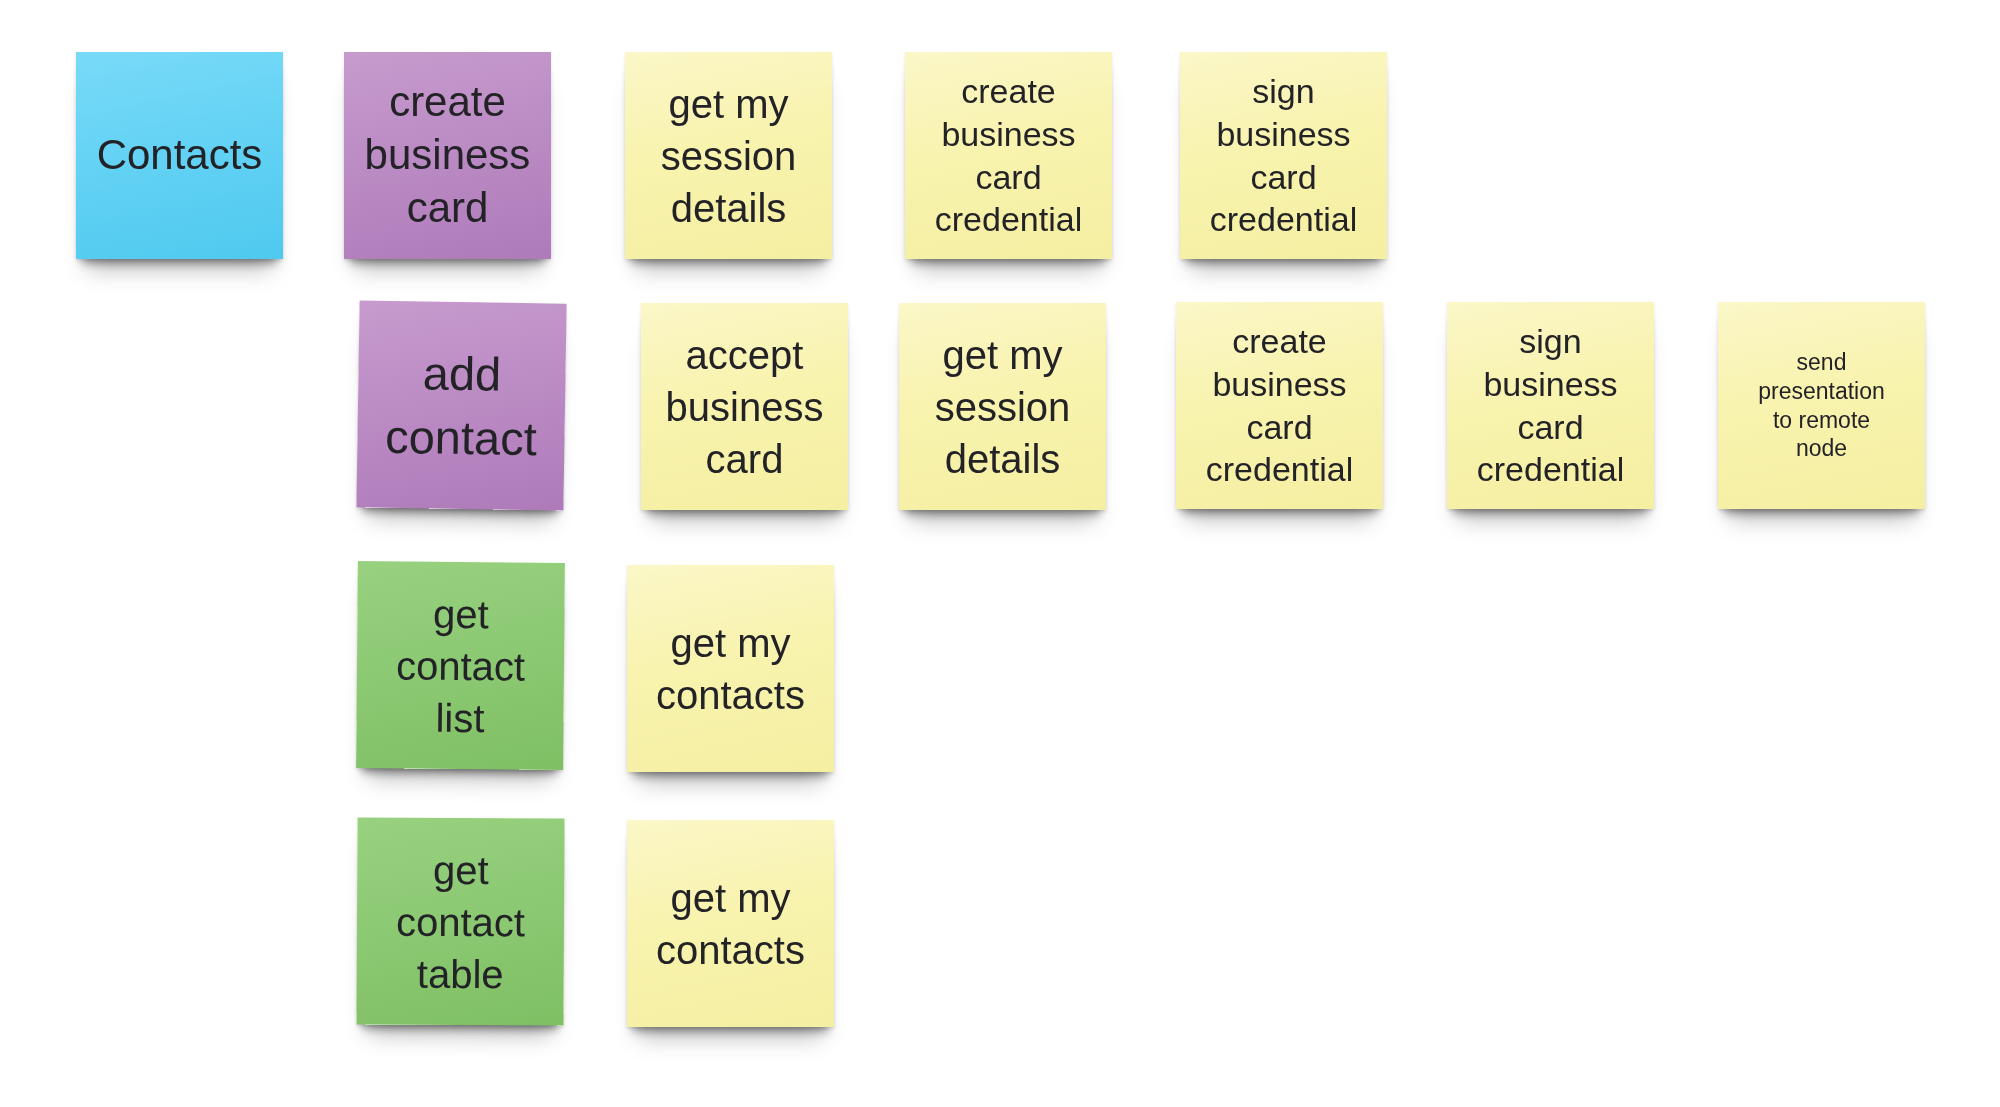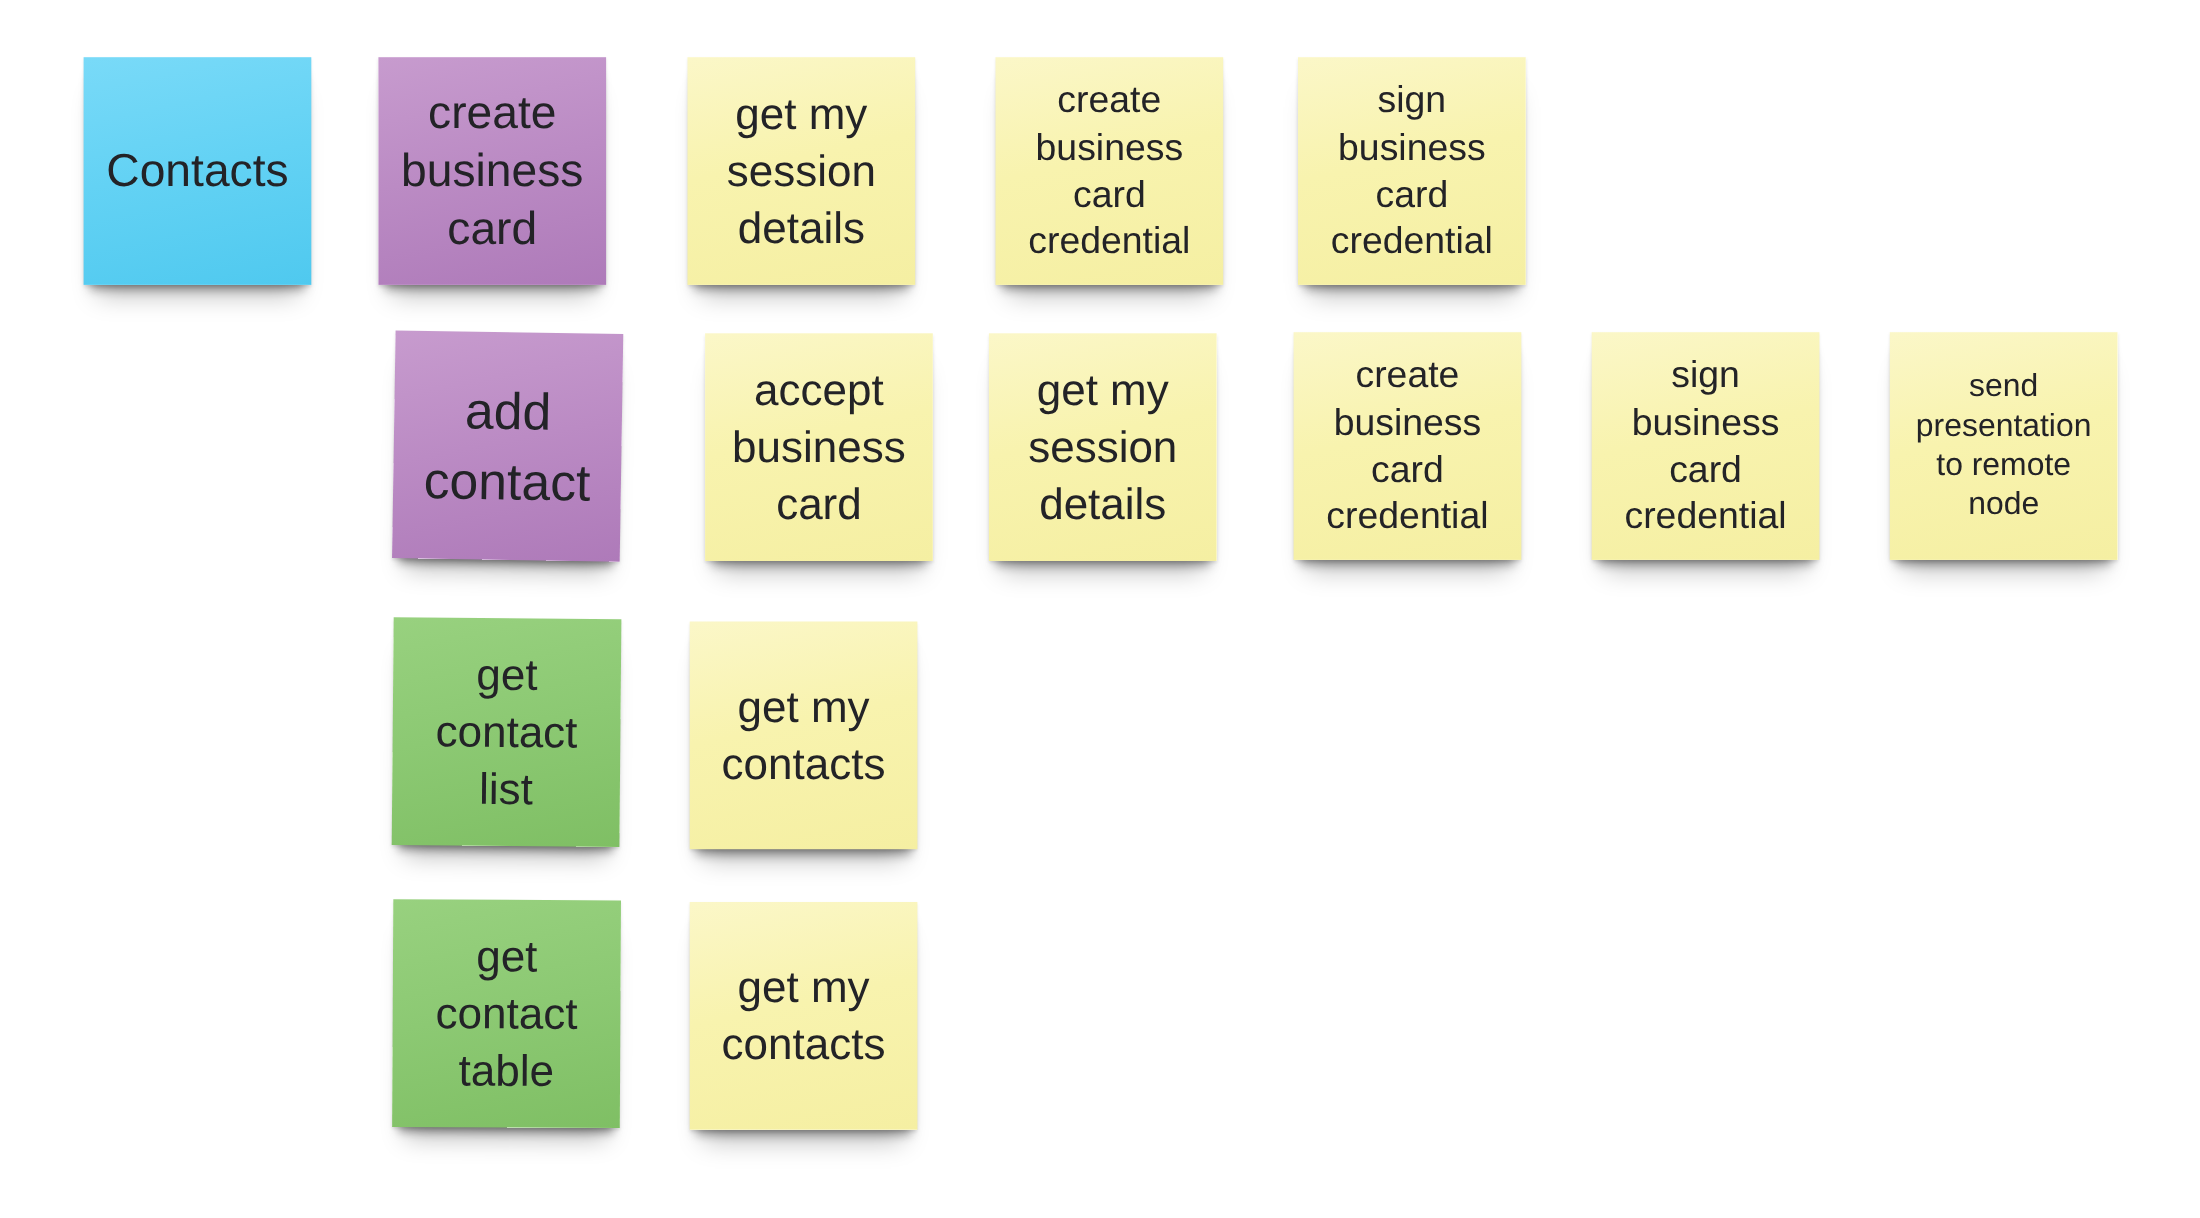--- a/index.html
+++ b/index.html
@@ -38,21 +38,21 @@
   
   .blue   { background: linear-gradient(168deg, #79daf8 0%, #63d2f4 48%, #4fc9ef 100%); }
   .purple { background: linear-gradient(168deg, #c79bce 0%, #bb8bc4 48%, #ae7ab9 100%); }
   .green  { background: linear-gradient(168deg, #98d17f 0%, #8cc973 48%, #7fbf64 100%); }
   .yellow { background: linear-gradient(168deg, #fbf7c8 0%, #f8f3ae 45%, #f5efa2 100%); text-align: center; }
   
   .t-xl { font-size: 47px; line-height: 1.36; }
   .t-lg { font-size: 42px; line-height: 1.26; }
   .t-md { font-size: 40px; line-height: 1.30; }
   .t-cred { font-size: 34px; line-height: 1.26; }
-  .t-sm { font-size: 29px; line-height: 1.24; }
+  .t-sm { font-size: 23px; line-height: 1.24; }
   
   .rot-a { transform: rotate(0.9deg); }
   .rot-b { transform: rotate(0.5deg); }
   .rot-c { transform: rotate(0.3deg); }
 </style>
 </head>
 <body>
 
 <div class="board">
 

